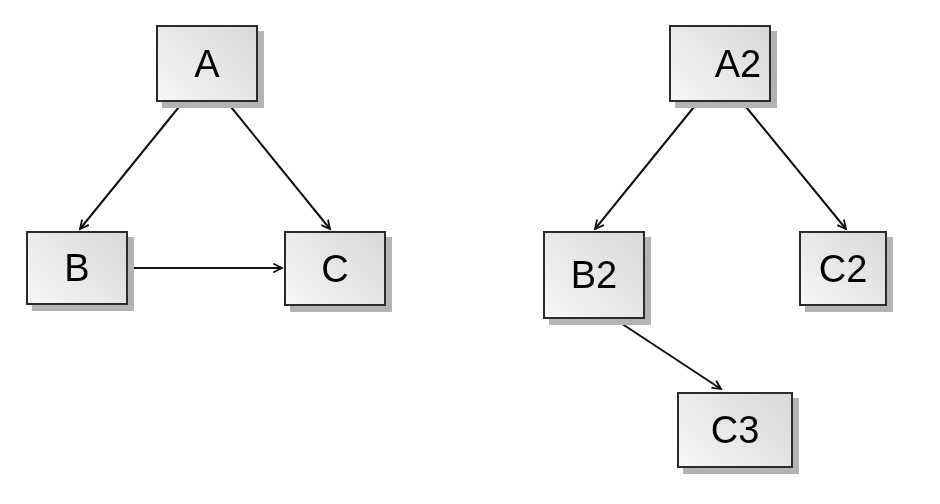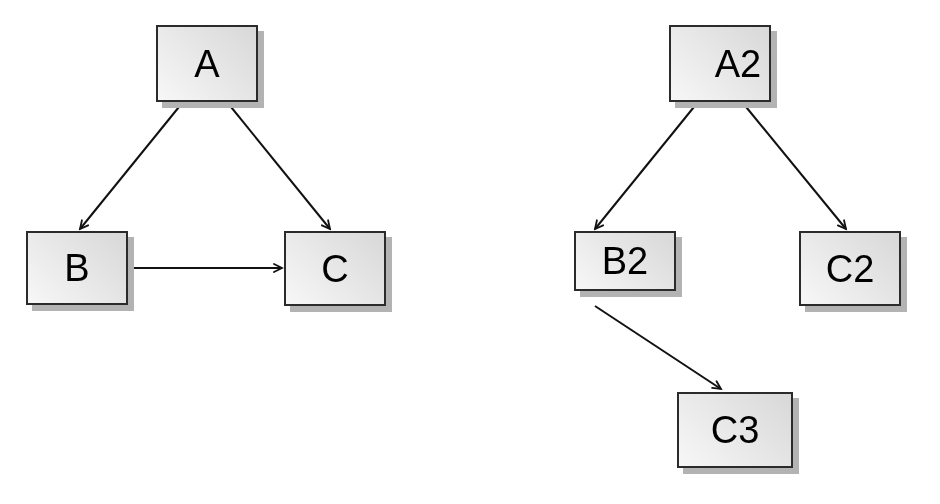--- a/index.html
+++ b/index.html
@@ -60,17 +60,17 @@
         <line x1="698" y1="102" x2="595" y2="229" class="edge" stroke="#111111" marker-end="url(#arrowhead)"></line>
         <line x1="742" y1="102" x2="846" y2="229" class="edge" stroke="#111111" marker-end="url(#arrowhead)"></line>
         <line x1="595" y1="306" x2="721" y2="389" class="edge" stroke="#111111" marker-end="url(#arrowhead)"></line>
       </g>
   </svg>
   <div id="node-layer">
       <div class="node" style="left: 156px; top: 25px; width: 102px; height: 77px; background: linear-gradient(45deg, rgb(247, 247, 247) 0%, rgb(216, 216, 216) 100%); border-color: rgb(43, 43, 43); box-shadow: rgb(179, 179, 179) 6px 6px 0px; color: rgb(0, 0, 0);">A</div>
       <div class="node" style="left: 26px; top: 231px; width: 102px; height: 74px; background: linear-gradient(45deg, rgb(247, 247, 247) 0%, rgb(216, 216, 216) 100%); border-color: rgb(43, 43, 43); box-shadow: rgb(179, 179, 179) 6px 6px 0px; color: rgb(0, 0, 0);">B</div>
       <div class="node" style="left: 284px; top: 231px; width: 102px; height: 75px; background: linear-gradient(45deg, rgb(247, 247, 247) 0%, rgb(216, 216, 216) 100%); border-color: rgb(43, 43, 43); box-shadow: rgb(179, 179, 179) 6px 6px 0px; color: rgb(0, 0, 0);">C</div>
       <div class="node" style="left: 669px; top: 25px; width: 102px; height: 77px; background: linear-gradient(45deg, rgb(247, 247, 247) 0%, rgb(216, 216, 216) 100%); border-color: rgb(43, 43, 43); box-shadow: rgb(179, 179, 179) 6px 6px 0px; color: rgb(0, 0, 0); padding-left: 36px;">A2</div>
-      <div class="node" style="left: 574px; top: 231px; width: 102px; height: 60px; background: linear-gradient(45deg, rgb(247, 247, 247) 0%, rgb(216, 216, 216) 100%); border-color: rgb(43, 43, 43); box-shadow: rgb(179, 179, 179) 6px 6px 0px; color: rgb(0, 0, 0);">B2</div>
-      <div class="node" style="left: 799px; top: 231px; width: 102px; height: 75px; background: linear-gradient(45deg, rgb(247, 247, 247) 0%, rgb(216, 216, 216) 100%); border-color: rgb(43, 43, 43); box-shadow: rgb(179, 179, 179) 6px 6px 0px; color: rgb(0, 0, 0);">C2</div>
+      <div class="node" style="left: 543px; top: 231px; width: 102px; height: 88px; background: linear-gradient(45deg, rgb(247, 247, 247) 0%, rgb(216, 216, 216) 100%); border-color: rgb(43, 43, 43); box-shadow: rgb(179, 179, 179) 6px 6px 0px; color: rgb(0, 0, 0);">B2</div>
+      <div class="node" style="left: 799px; top: 231px; width: 88px; height: 75px; background: linear-gradient(45deg, rgb(247, 247, 247) 0%, rgb(216, 216, 216) 100%); border-color: rgb(43, 43, 43); box-shadow: rgb(179, 179, 179) 6px 6px 0px; color: rgb(0, 0, 0);">C2</div>
       <div class="node" style="left: 677px; top: 392px; width: 116px; height: 76px; background: linear-gradient(45deg, rgb(247, 247, 247) 0%, rgb(216, 216, 216) 100%); border-color: rgb(43, 43, 43); box-shadow: rgb(179, 179, 179) 6px 6px 0px; color: rgb(0, 0, 0);">C3</div>
     </div>
 </div>
 
 </body></html>

